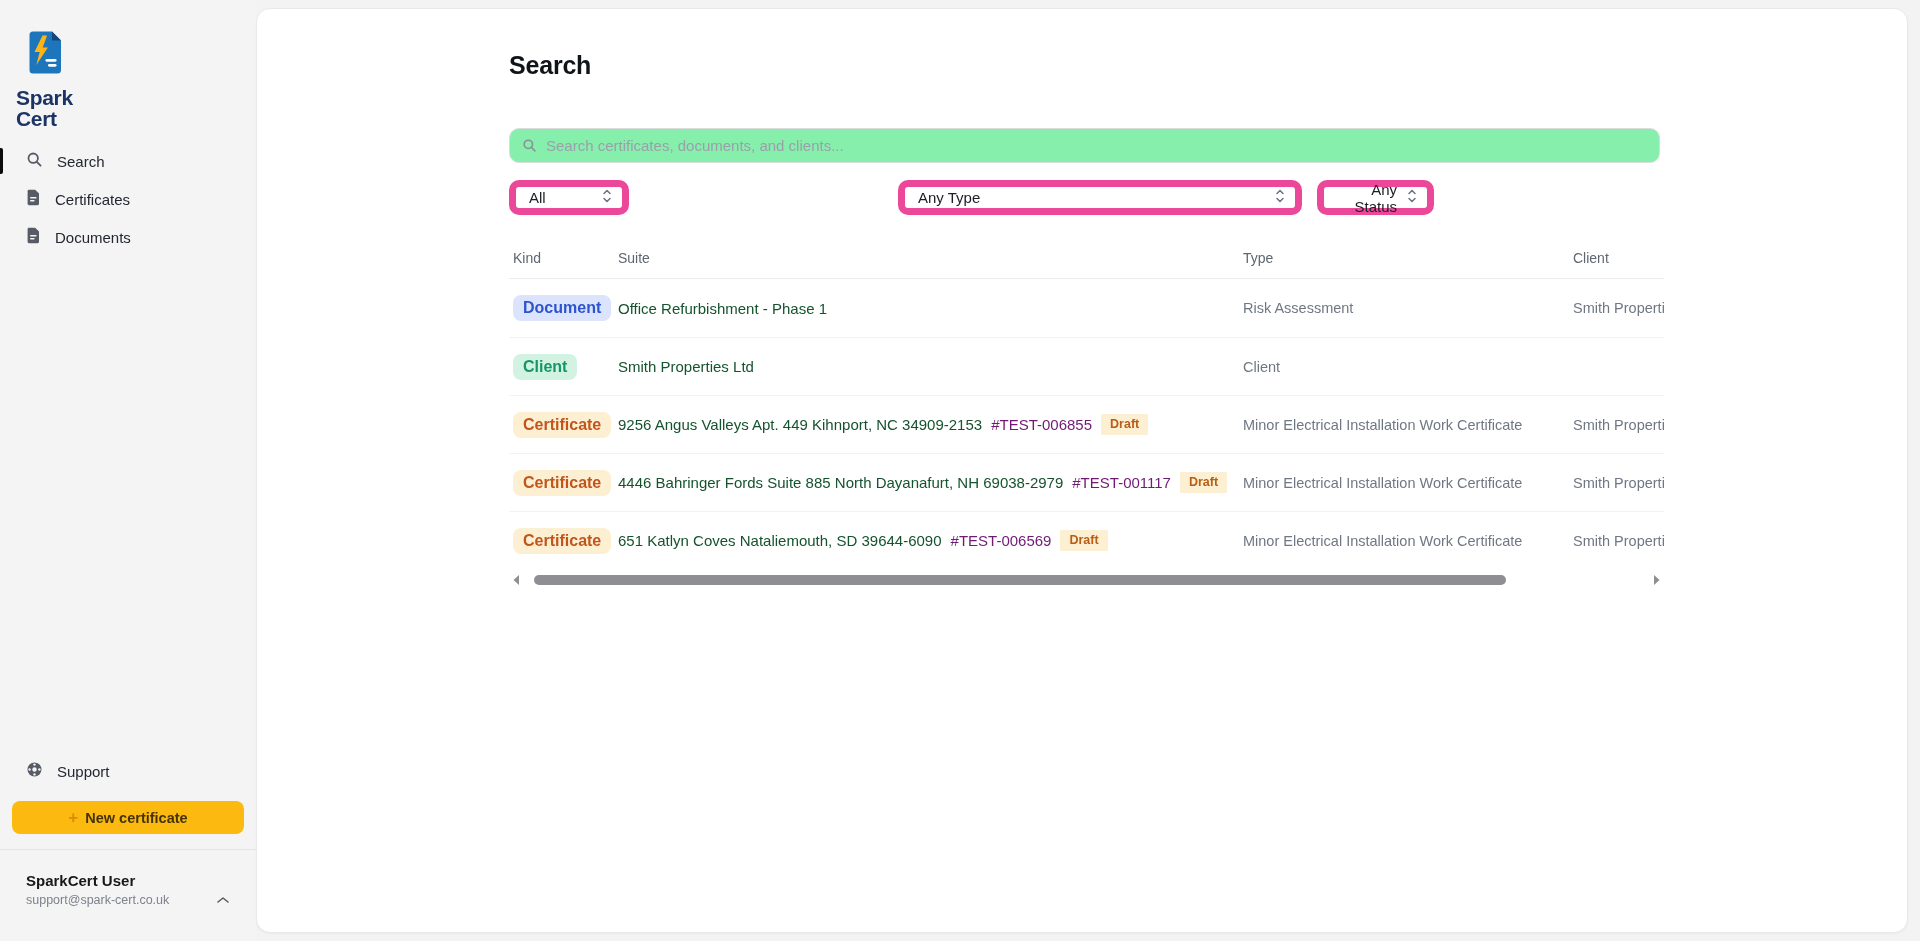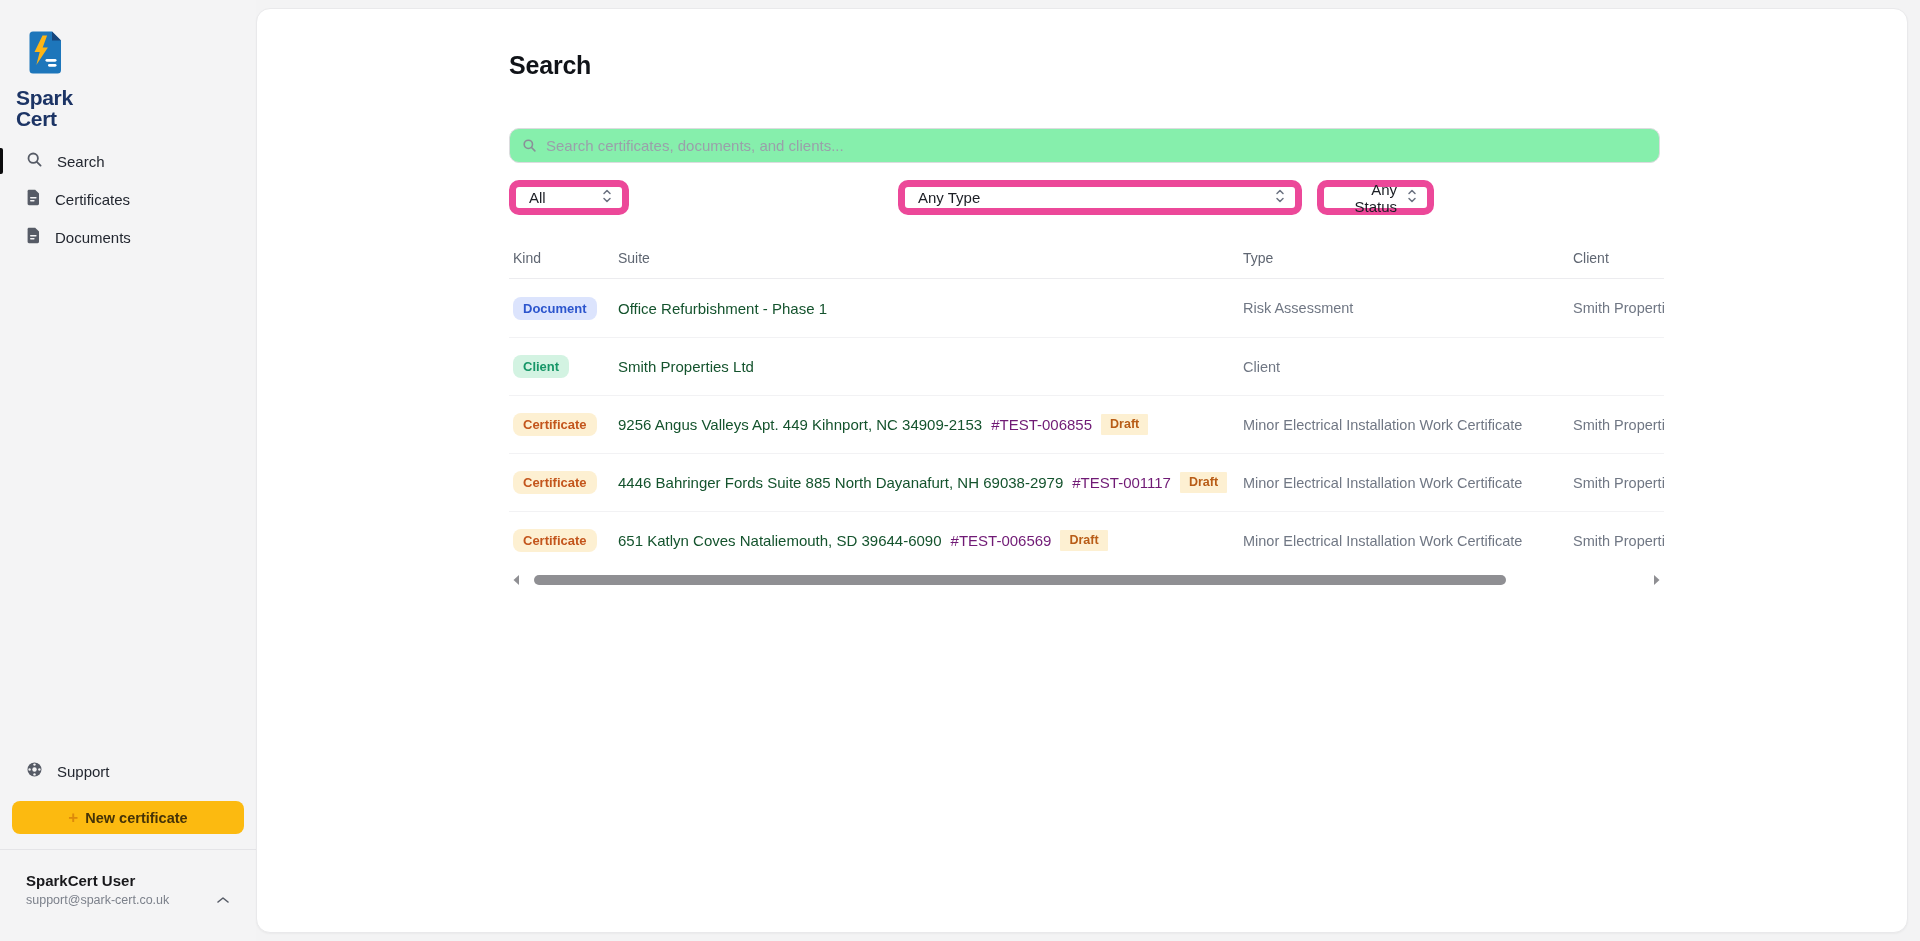--- a/index.html
+++ b/index.html
@@ -74,21 +74,21 @@
   .thead { height:29px; border-bottom:1px solid #ececef; align-items:start; }
   .thead .th { font-size:14px; font-weight:500; color:#5f6672; }
   .tr { height:58px; cursor:pointer; }
   .tr + .tr { border-top:1px solid #f2f2f4; }
   .cell-kind { padding-left:4px; }
   .cell-name { display:flex; align-items:center; gap:9px; white-space:nowrap; overflow:hidden; }
   .name-text { font-size:15px; color:#14532d; }
   .ref-text { font-size:15px; color:#701a75; }
   .cell-type, .cell-client { font-size:14.5px; color:#707784; white-space:nowrap; overflow:hidden; }
 
-  .badge { display:inline-block; padding:5px 10px; border-radius:8px; font-size:13px; font-weight:600; line-height:1; }
+  .badge { display:inline-block; padding:5px 10px; border-radius:8px; font-size:16px; font-weight:600; line-height:1; }
   .badge-document { background:#dce4fd; color:#2c55cd; }
   .badge-client { background:#d3f3e2; color:#169667; }
   .badge-certificate { background:#fdf0d2; color:#c3551c; }
   .badge-draft { background:#fdf0d2; color:#b85c16; padding:4px 9px; border-radius:1px; font-size:12.5px; }
 
   
   .hscroll { position:absolute; left:252px; top:559px; width:1155px; height:24px; }
   .hscroll .arrow { position:absolute; top:6px; width:10px; height:12px; color:#8f8f93; cursor:pointer; font-size:10px; line-height:12px; text-align:center; }
   .hscroll .arrow-left { left:2px; }
   .hscroll .arrow-right { right:2px; }

